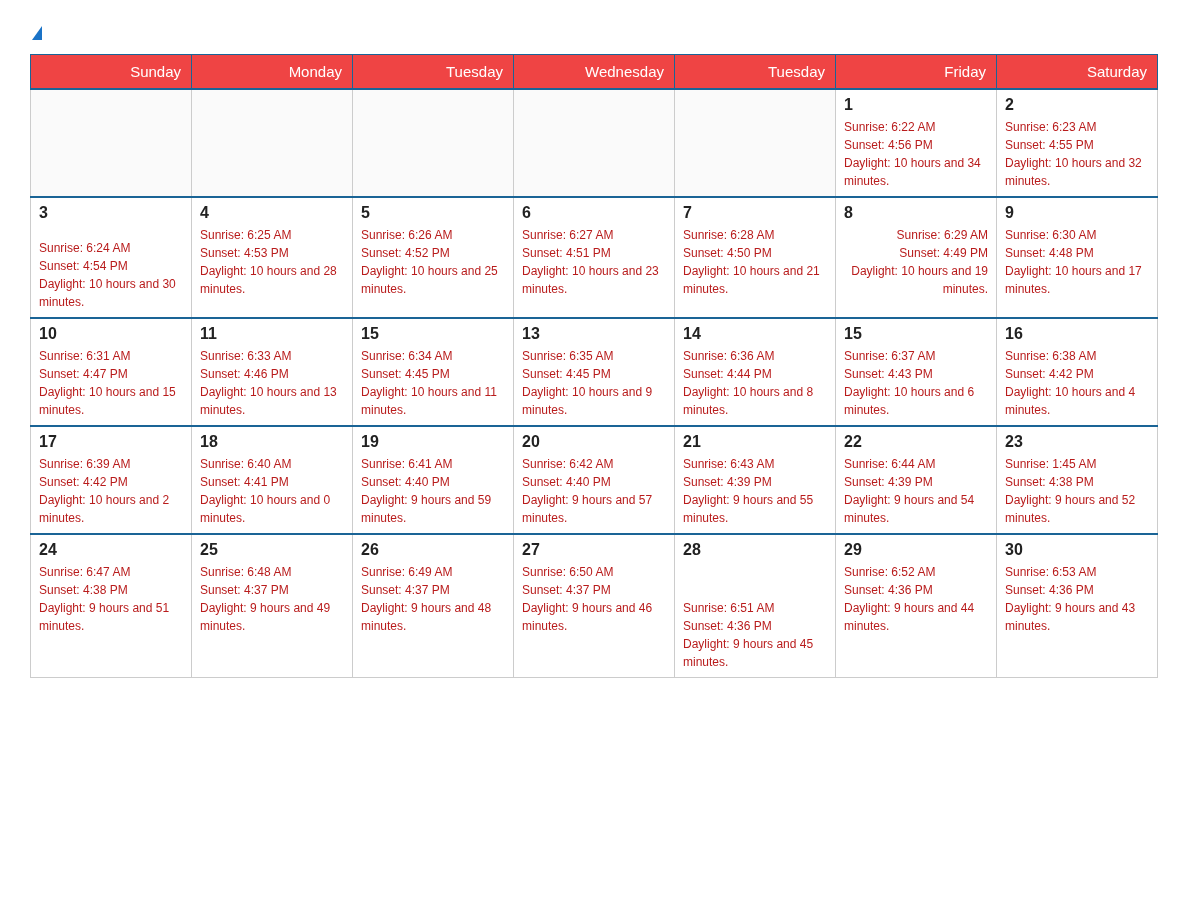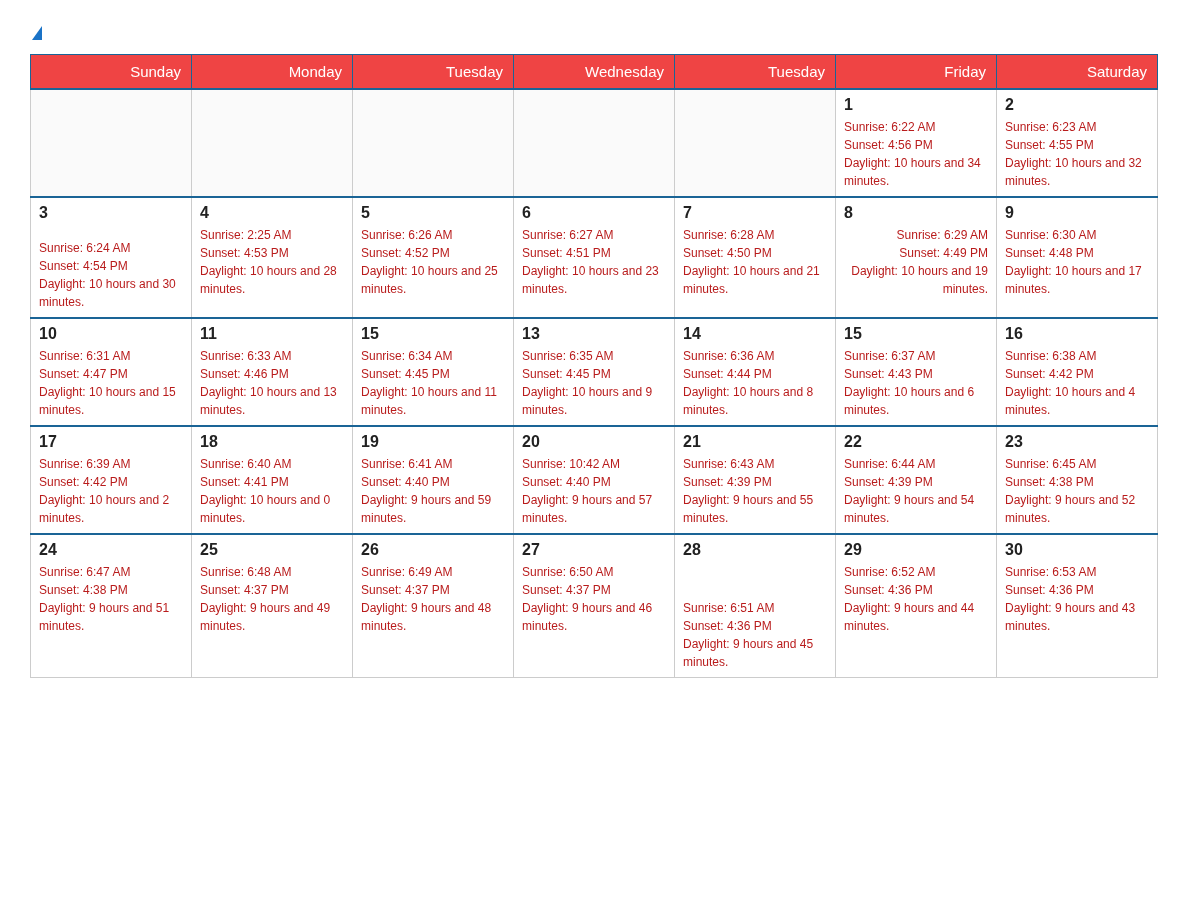--- a/index.html
+++ b/index.html
@@ -143,21 +143,21 @@
       </tr>
       <tr>
         <td>
           <span class="day-number">3</span>
           <div class="day-info" style="white-space: pre-line; margin-top: 17px;">Sunrise: 6:24 AM
 Sunset: 4:54 PM
 Daylight: 10 hours and 30 minutes.</div>
         </td>
         <td>
           <span class="day-number">4</span>
-          <div class="day-info" style="white-space: pre-line;">Sunrise: 2:25 AM
+          <div class="day-info" style="white-space: pre-line;">Sunrise: 6:25 AM
 Sunset: 4:53 PM
 Daylight: 10 hours and 28 minutes.</div>
         </td>
         <td>
           <span class="day-number">5</span>
           <div class="day-info" style="white-space: pre-line;">Sunrise: 6:26 AM
 Sunset: 4:52 PM
 Daylight: 10 hours and 25 minutes.</div>
         </td>
         <td>
@@ -243,39 +243,39 @@
 Daylight: 10 hours and 0 minutes.</div>
         </td>
         <td>
           <span class="day-number">19</span>
           <div class="day-info" style="white-space: pre-line;">Sunrise: 6:41 AM
 Sunset: 4:40 PM
 Daylight: 9 hours and 59 minutes.</div>
         </td>
         <td>
           <span class="day-number">20</span>
-          <div class="day-info" style="white-space: pre-line;">Sunrise: 10:42 AM
+          <div class="day-info" style="white-space: pre-line;">Sunrise: 6:42 AM
 Sunset: 4:40 PM
 Daylight: 9 hours and 57 minutes.</div>
         </td>
         <td>
           <span class="day-number">21</span>
           <div class="day-info" style="white-space: pre-line;">Sunrise: 6:43 AM
 Sunset: 4:39 PM
 Daylight: 9 hours and 55 minutes.</div>
         </td>
         <td>
           <span class="day-number">22</span>
           <div class="day-info" style="white-space: pre-line;">Sunrise: 6:44 AM
 Sunset: 4:39 PM
 Daylight: 9 hours and 54 minutes.</div>
         </td>
         <td>
           <span class="day-number">23</span>
-          <div class="day-info" style="white-space: pre-line;">Sunrise: 6:45 AM
+          <div class="day-info" style="white-space: pre-line;">Sunrise: 1:45 AM
 Sunset: 4:38 PM
 Daylight: 9 hours and 52 minutes.</div>
         </td>
       </tr>
       <tr>
         <td>
           <span class="day-number">24</span>
           <div class="day-info" style="white-space: pre-line;">Sunrise: 6:47 AM
 Sunset: 4:38 PM
 Daylight: 9 hours and 51 minutes.</div>

